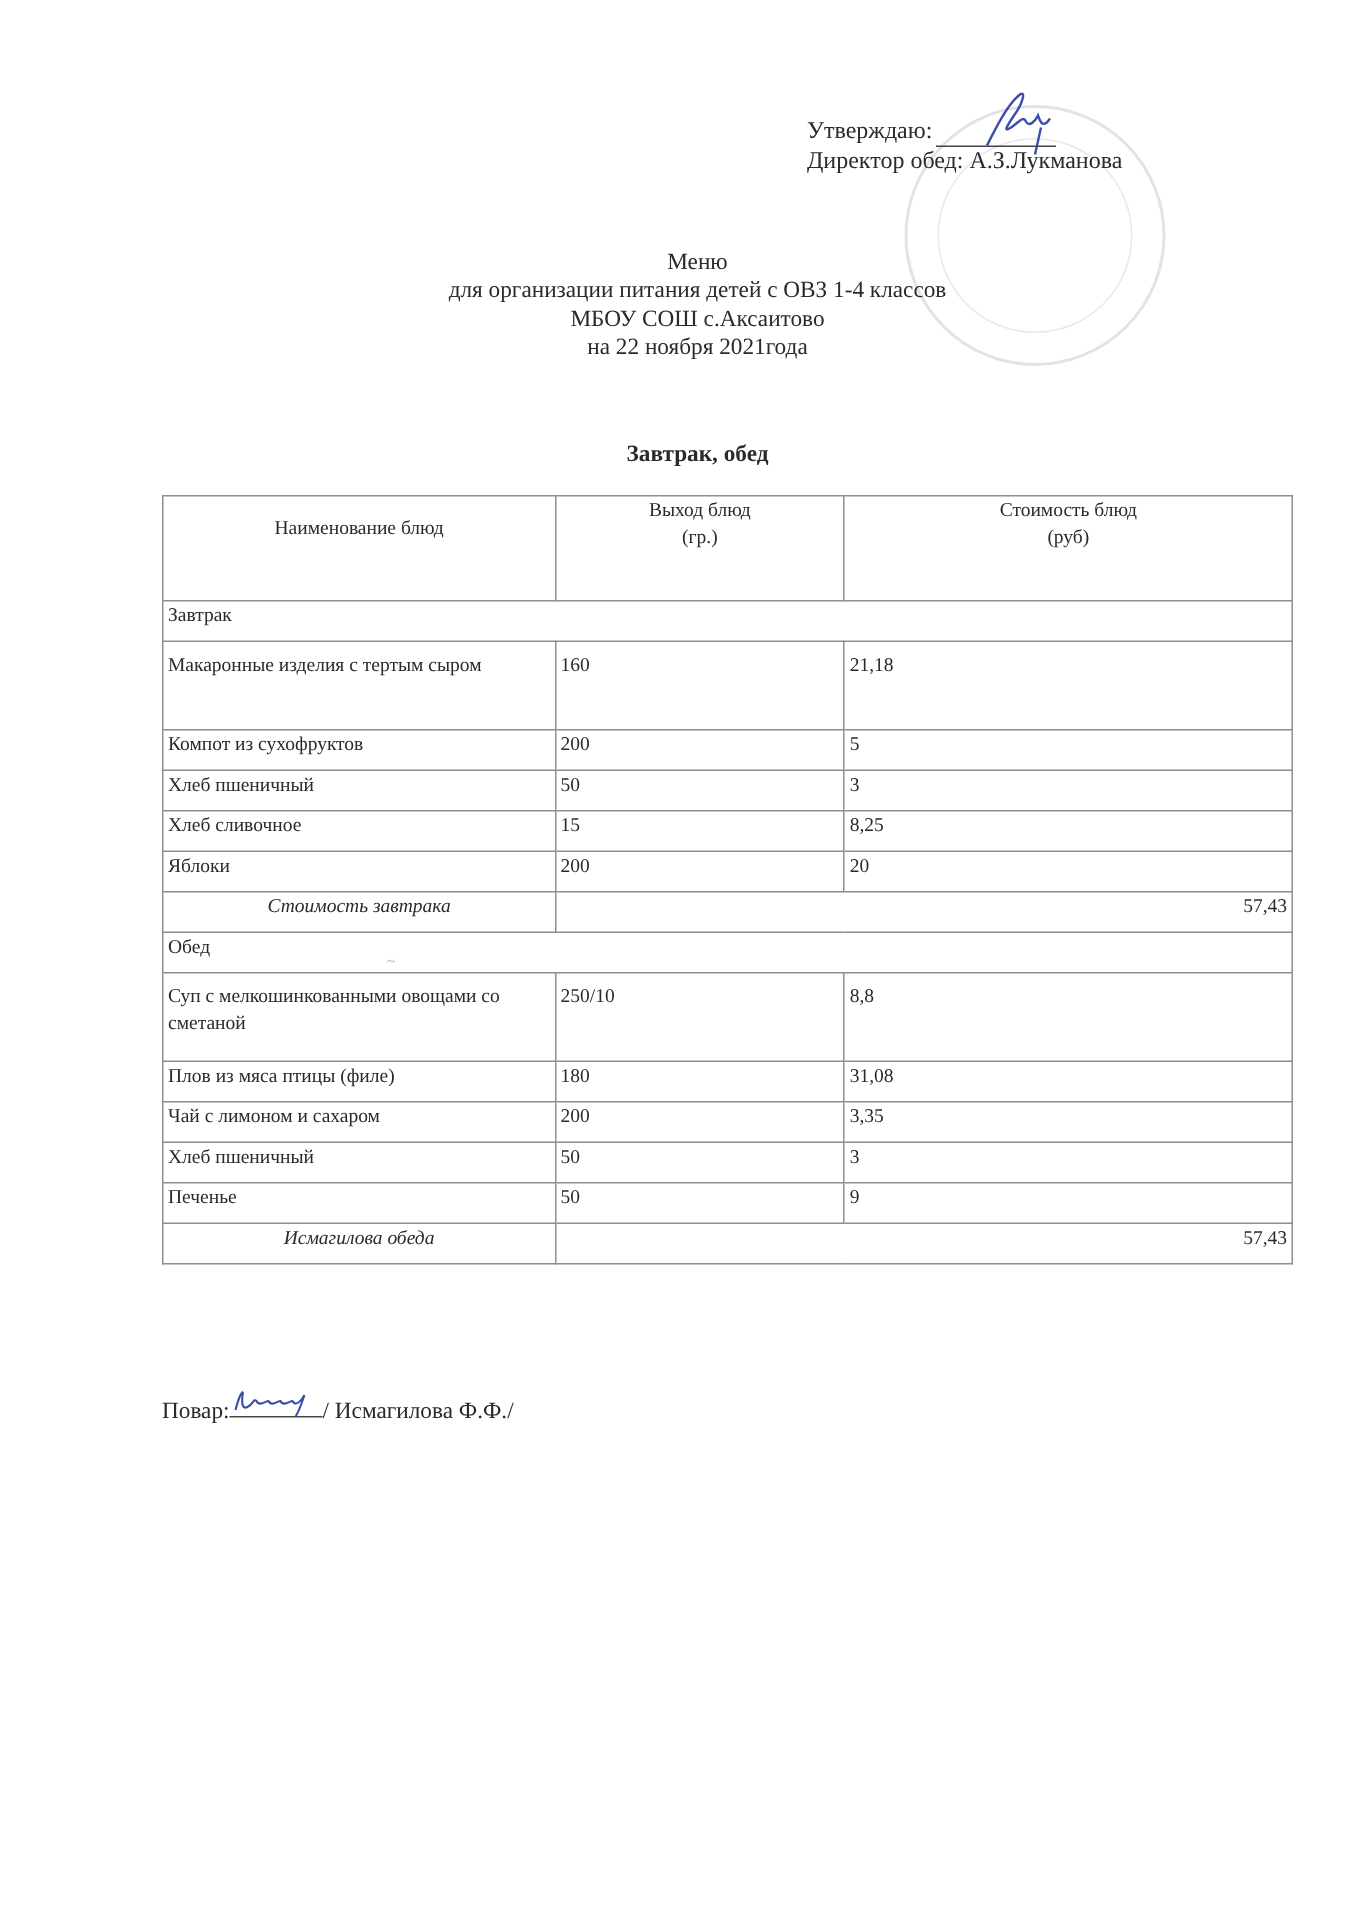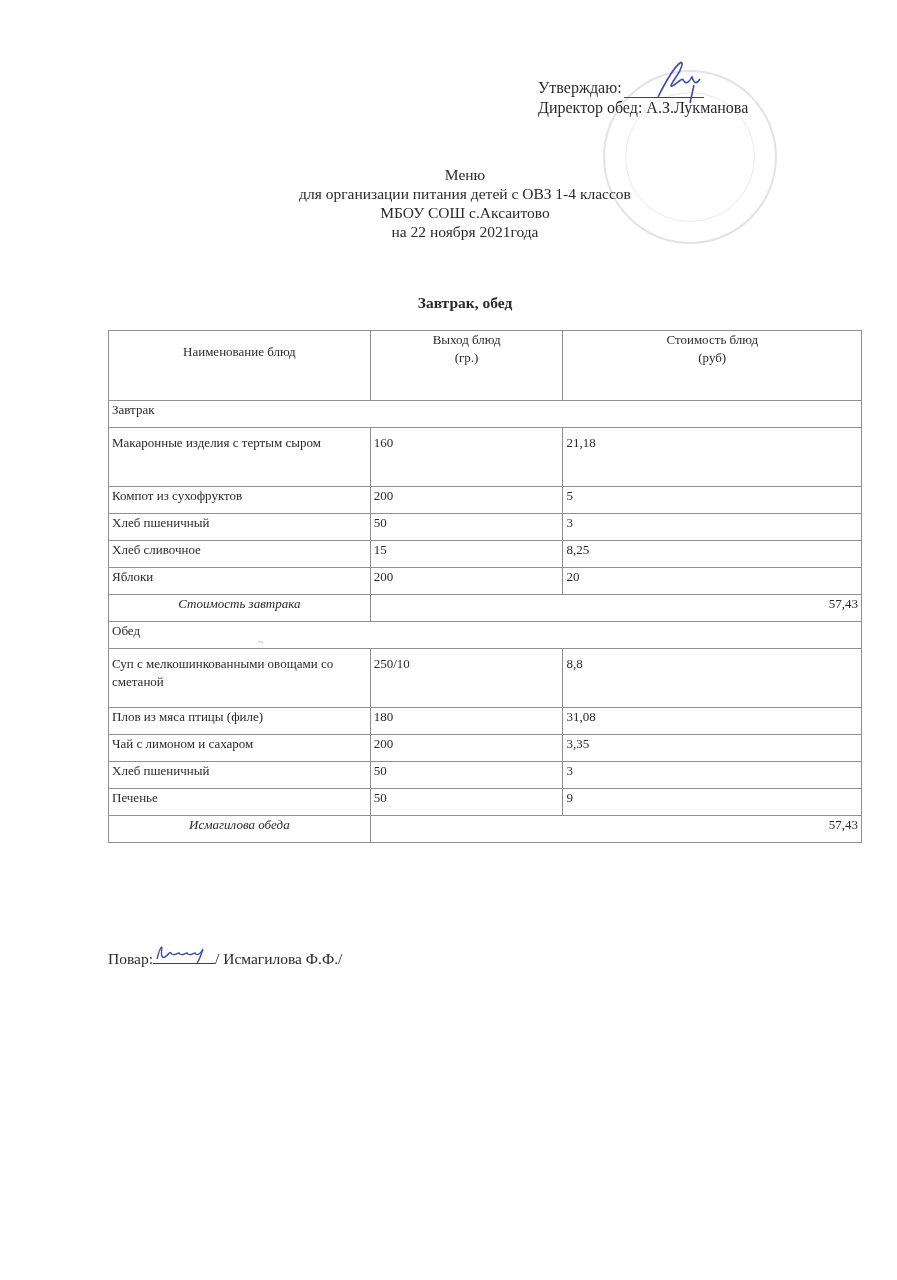--- a/index.html
+++ b/index.html
@@ -107,21 +107,21 @@
     .total td {
       height: 26px;
       font-weight: bold;
       vertical-align: middle;
     }
     .total td.label { text-align: center; font-style: italic; }
     .total td.value { text-align: right; }
     .footer {
       position: absolute;
       left: 108px;
-      top: 949px;
+      top: 930px;
       font-size: 15.5px;
       line-height: 19px;
     }
     .footer .cook-sign {
       display: inline-block;
       width: 62px;
       border-bottom: 1px solid #444;
       vertical-align: baseline;
       position: relative;
       height: 14px;

